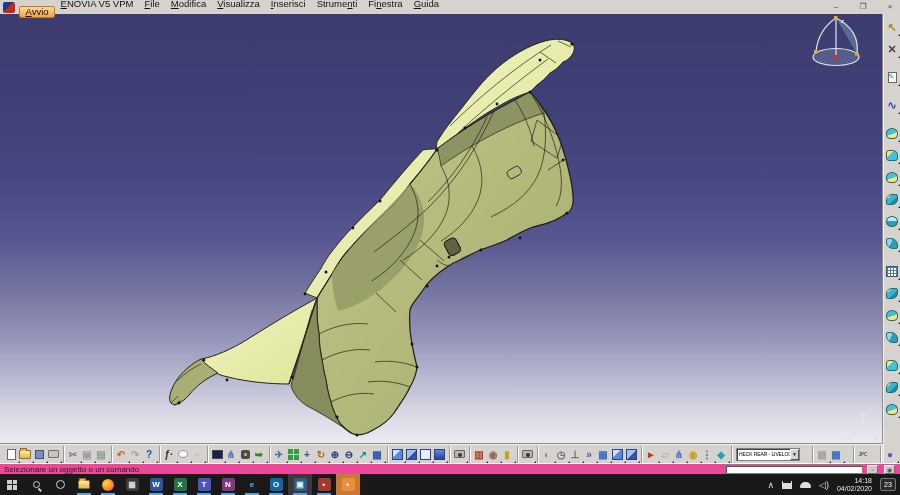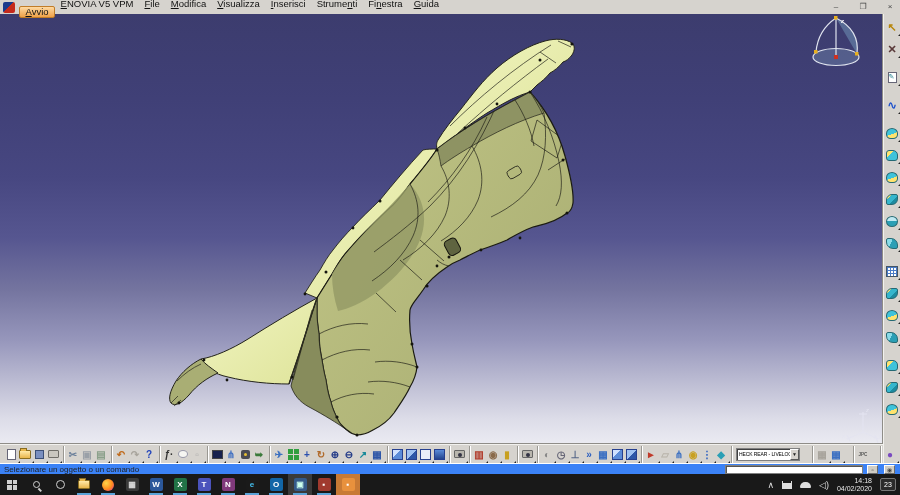--- a/index.html
+++ b/index.html
@@ -49,21 +49,21 @@
 .gsq i { background:#2f9e3f; }
 .cube { width:11px; height:11px; border:1px solid #27408f; background:linear-gradient(135deg,#cfe0ff 0 40%,#5b8bd8 40% 100%); }
 .cube.c2 { background:linear-gradient(135deg,#9fc1f2 0 55%,#2d56a8 55% 100%); }
 .cube.c3 { background:#e8ecf8; }
 .cube.c4 { background:linear-gradient(180deg,#5b8bd8,#24458f); }
 .bubble { width:10px; height:8px; border:1px solid #99a; border-radius:50%; background:#f6f6f2; }
 .jpctx { font-size:4.5px; color:#555; font-weight:bold; }
 .lockc { width:9px; height:9px; background:#4a4a52; border-radius:2px; position:relative; }
 .lockc::after { content:""; position:absolute; left:3px; top:3px; width:3px; height:3px; border-radius:50%; background:#e8c030; }
 
-.statusbar { position:absolute; left:0; top:463px; width:900px; height:11px; background:#3b82f6; border-top:1px solid #fff; font-size:8px; color:#222; z-index:4; }
+.statusbar { position:absolute; left:0; top:463px; width:900px; height:11px; background:#ec4899; border-top:1px solid #fff; font-size:8px; color:#222; z-index:4; }
 .statusmsg { position:absolute; left:4px; top:1px; }
 .statusfield { position:absolute; left:725px; top:1px; width:138px; height:9px; background:#fff; border:1px solid #808080; box-shadow:inset 1px 1px 0 #555; }
 .stbtn { position:absolute; top:1px; width:11px; height:9px; background:#cfccc4; border:1px solid; border-color:#fff #6a6a6a #6a6a6a #fff; font-size:6px; line-height:8px; text-align:center; color:#444; }
 
 .taskbar { position:absolute; left:0; top:474px; width:900px; height:21px; background:#191919; display:flex; align-items:center; z-index:6; }
 .tb-item { width:24px; height:21px; display:flex; align-items:center; justify-content:center; position:relative; flex:none; }
 .tb-item.active { background:#3a3a3a; }
 .tb-item.attn { background:#c87a35; }
 .tb-item .ul { position:absolute; bottom:0; left:5px; right:5px; height:2px; background:#5aa3d8; }
 .winlogo { width:10px; height:10px; display:grid; grid-template-columns:1fr 1fr; gap:1px; }

